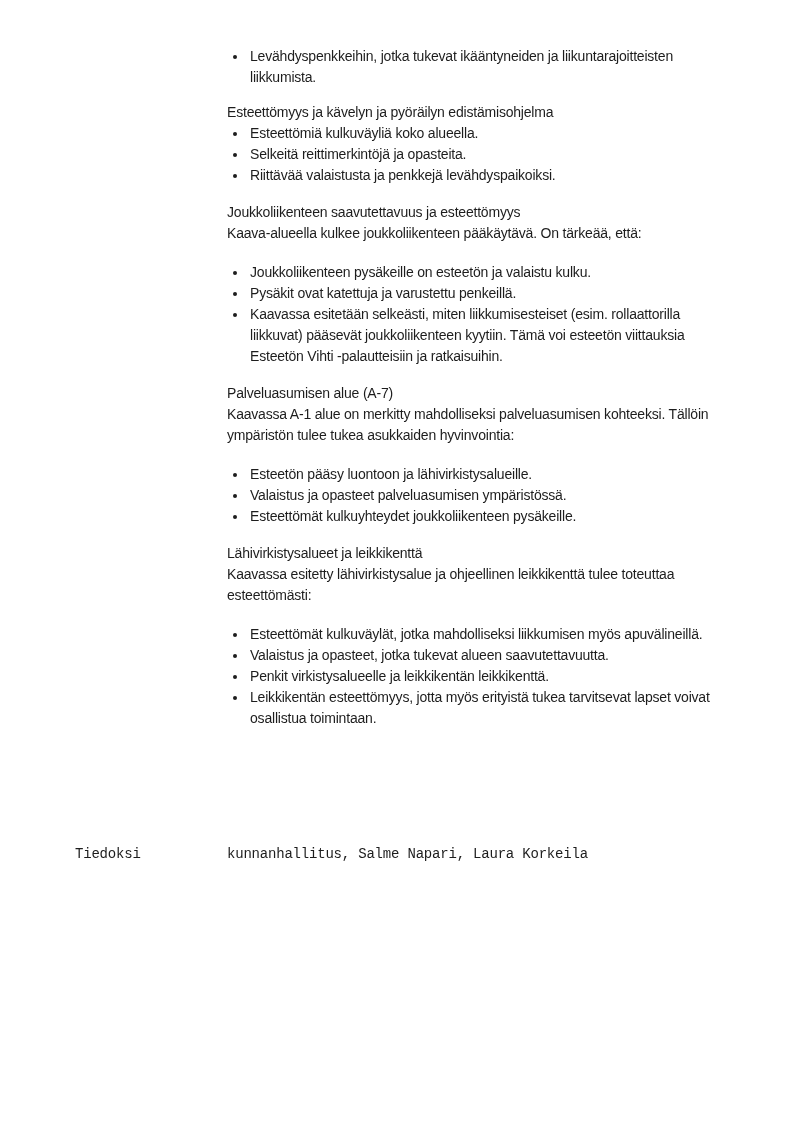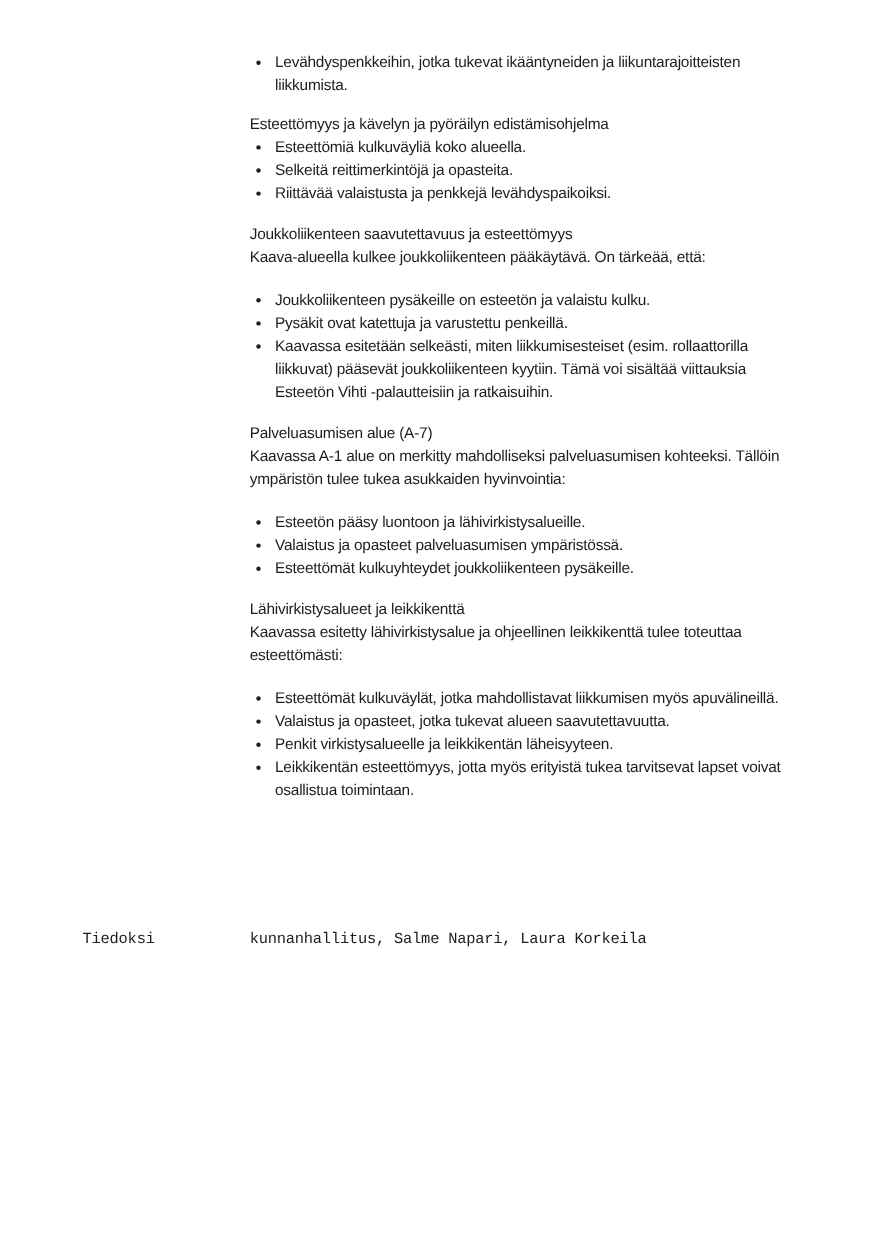--- a/index.html
+++ b/index.html
@@ -76,37 +76,37 @@
       <li>Esteettömiä kulkuväyliä koko alueella.</li>
       <li>Selkeitä reittimerkintöjä ja opasteita.</li>
       <li>Riittävää valaistusta ja penkkejä levähdyspaikoiksi.</li>
     </ul>
 
     <h2>Joukkoliikenteen saavutettavuus ja esteettömyys</h2>
     <p>Kaava-alueella kulkee joukkoliikenteen pääkäytävä. On tärkeää, että:</p>
     <ul>
       <li>Joukkoliikenteen pysäkeille on esteetön ja valaistu kulku.</li>
       <li>Pysäkit ovat katettuja ja varustettu penkeillä.</li>
-      <li>Kaavassa esitetään selkeästi, miten liikkumisesteiset (esim. rollaattorilla liikkuvat) pääsevät joukkoliikenteen kyytiin. Tämä voi sisältää viittauksia Esteetön Vihti -palautteisiin ja ratkaisuihin.</li>
+      <li>Kaavassa esitetään selkeästi, miten liikkumisesteiset (esim. rollaattorilla liikkuvat) pääsevät joukkoliikenteen kyytiin. Tämä voi esteetön viittauksia Esteetön Vihti -palautteisiin ja ratkaisuihin.</li>
     </ul>
 
     <h2>Palveluasumisen alue (A-7)</h2>
     <p>Kaavassa A-1 alue on merkitty mahdolliseksi palveluasumisen kohteeksi. Tällöin ympäristön tulee tukea asukkaiden hyvinvointia:</p>
     <ul>
       <li>Esteetön pääsy luontoon ja lähivirkistysalueille.</li>
       <li>Valaistus ja opasteet palveluasumisen ympäristössä.</li>
       <li>Esteettömät kulkuyhteydet joukkoliikenteen pysäkeille.</li>
     </ul>
 
     <h2>Lähivirkistysalueet ja leikkikenttä</h2>
     <p>Kaavassa esitetty lähivirkistysalue ja ohjeellinen leikkikenttä tulee toteuttaa esteettömästi:</p>
     <ul>
-      <li>Esteettömät kulkuväylät, jotka mahdollistavat liikkumisen myös apuvälineillä.</li>
+      <li>Esteettömät kulkuväylät, jotka mahdolliseksi liikkumisen myös apuvälineillä.</li>
       <li>Valaistus ja opasteet, jotka tukevat alueen saavutettavuutta.</li>
-      <li>Penkit virkistysalueelle ja leikkikentän läheisyyteen.</li>
+      <li>Penkit virkistysalueelle ja leikkikentän leikkikenttä.</li>
       <li>Leikkikentän esteettömyys, jotta myös erityistä tukea tarvitsevat lapset voivat osallistua toimintaan.</li>
     </ul>
 
   </div>
 
   <div class="footer-row">
     <div class="footer-label">Tiedoksi</div>
     <div class="footer-value">kunnanhallitus, Salme Napari, Laura Korkeila</div>
   </div>
 </div>

